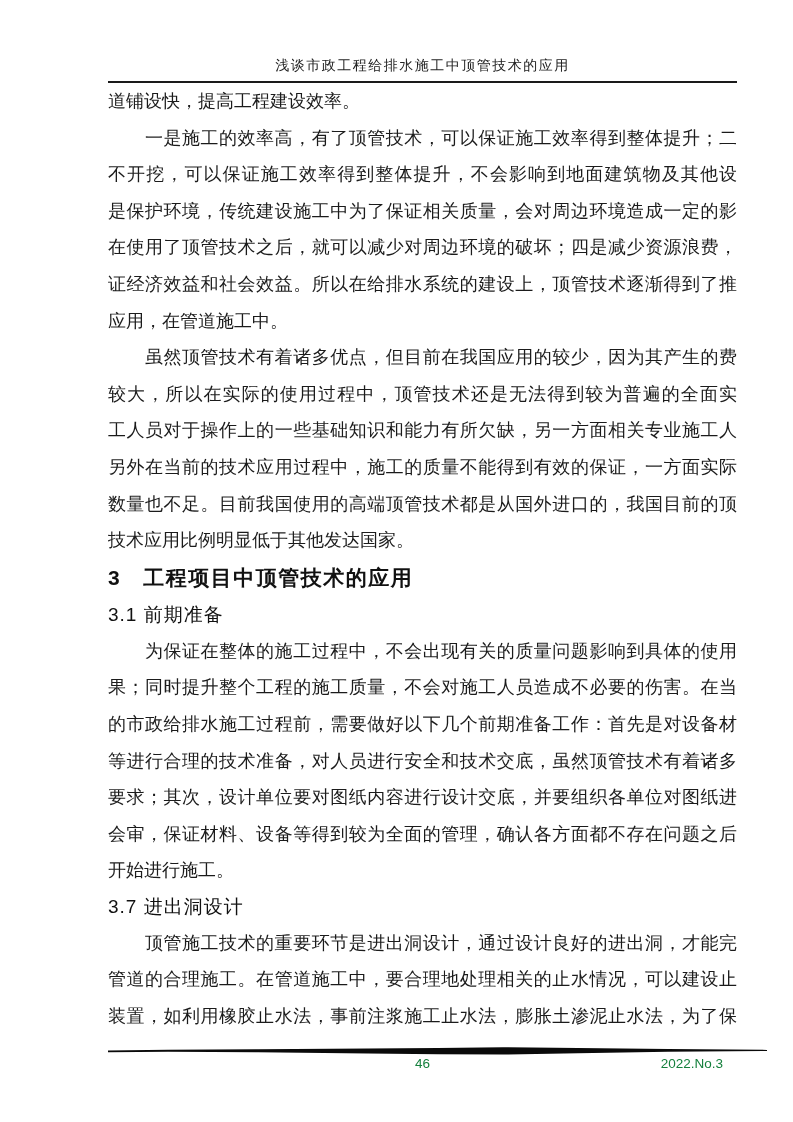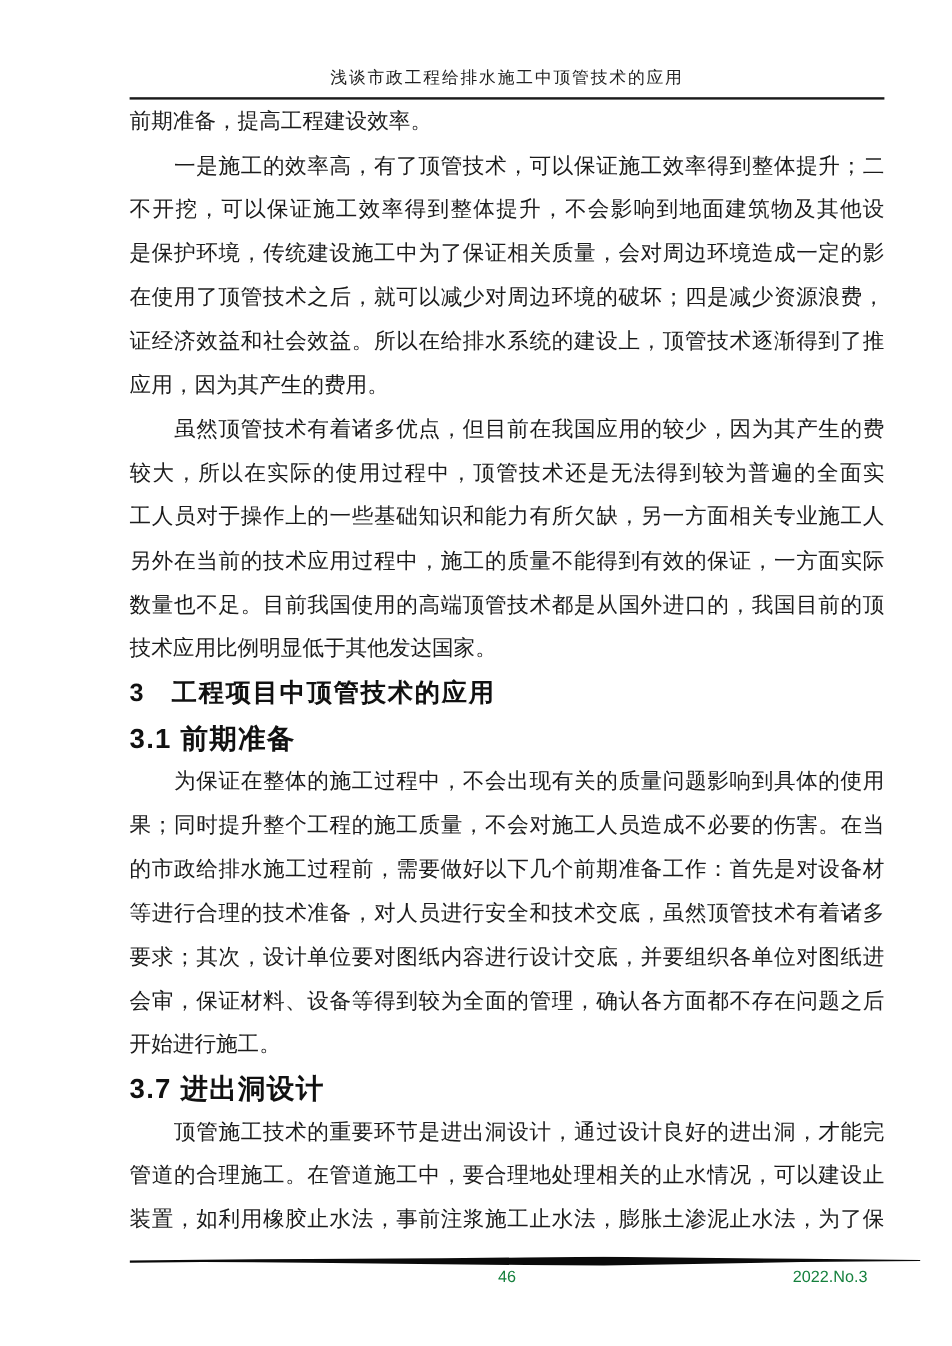--- a/index.html
+++ b/index.html
@@ -46,22 +46,22 @@
     font-weight: bold;
     font-size: 21px;
     line-height: 38px;
     height: 38px;
     letter-spacing: 1.5px;
     white-space: pre;
     color: #111;
   }
   .h2 {
     font-family: "Liberation Sans", sans-serif;
-    font-weight: bold;
-    font-size: 23px;
+    font-weight: normal;
+    font-size: 19px;
     line-height: 36px;
     height: 36px;
     letter-spacing: 1px;
     white-space: pre;
     color: #111;
   }
   .footer { margin-top: 12px; }
   .footer-rule { display: block; width: 659px; height: 8px; }
   .footer-row {
     position: relative;
@@ -88,29 +88,29 @@
 
 <div class="page">
 
   <div class="page-header">
     <div class="running-title">浅谈市政工程给排水施工中顶管技术的应用</div>
     <div class="header-rule"></div>
   </div>
 
   <div class="doc-body">
       <div class="para">
-        <div class="tline">前期准备，提高工程建设效率。</div>
+        <div class="tline">道铺设快，提高工程建设效率。</div>
       </div>
       <div class="para">
         <div class="tline fill indent">一是施工的效率高，有了顶管技术，可以保证施工效率得到整体提升；二是</div>
         <div class="tline fill">不开挖，可以保证施工效率得到整体提升，不会影响到地面建筑物及其他设施；三</div>
         <div class="tline fill">是保护环境，传统建设施工中为了保证相关质量，会对周边环境造成一定的影响，</div>
         <div class="tline fill">在使用了顶管技术之后，就可以减少对周边环境的破坏；四是减少资源浪费，保</div>
         <div class="tline fill">证经济效益和社会效益。所以在给排水系统的建设上，顶管技术逐渐得到了推广</div>
-        <div class="tline">应用，因为其产生的费用。</div>
+        <div class="tline">应用，在管道施工中。</div>
       </div>
       <div class="para">
         <div class="tline fill indent">虽然顶管技术有着诸多优点，但目前在我国应用的较少，因为其产生的费用</div>
         <div class="tline fill">较大，所以在实际的使用过程中，顶管技术还是无法得到较为普遍的全面实施。</div>
         <div class="tline fill">工人员对于操作上的一些基础知识和能力有所欠缺，另一方面相关专业施工人员</div>
         <div class="tline fill">另外在当前的技术应用过程中，施工的质量不能得到有效的保证，一方面实际施</div>
         <div class="tline fill">数量也不足。目前我国使用的高端顶管技术都是从国外进口的，我国目前的顶管</div>
         <div class="tline">技术应用比例明显低于其他发达国家。</div>
       </div>
       <div class="h1">3   工程项目中顶管技术的应用</div>

